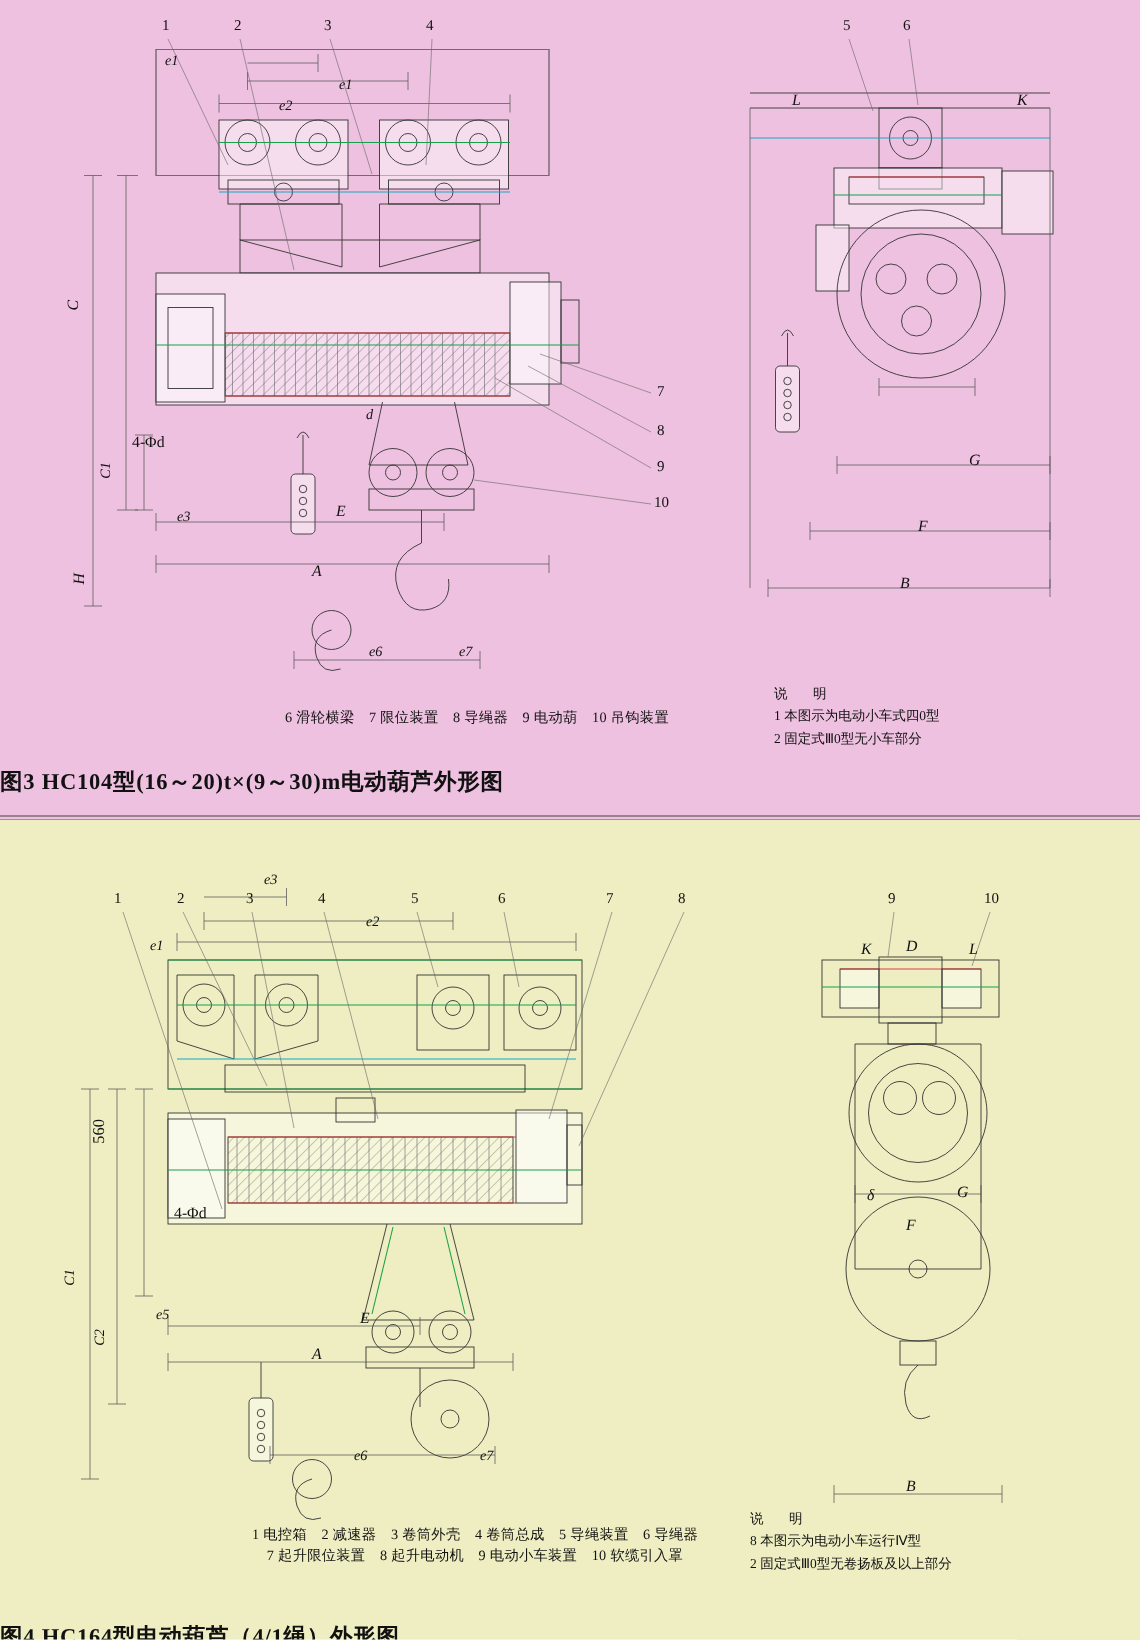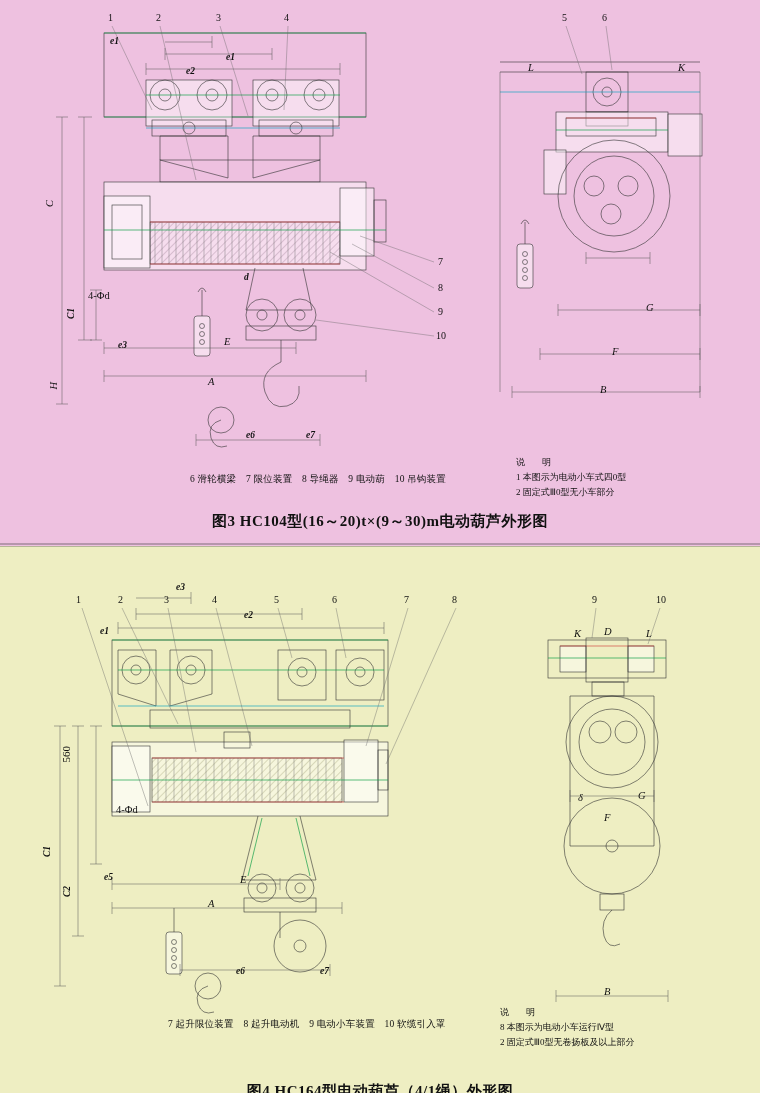--- a/index.html
+++ b/index.html
@@ -11,21 +11,21 @@
   }
   .page{position:relative;width:760px;height:1093px;}
 
   
   .panel{position:absolute;left:0;width:760px;overflow:hidden;}
   #panel-top{top:0;height:546px;background:#eec1e0;}
   #panel-bottom{top:546px;height:547px;background:#eeeec2;}
 
   
   .caption{
-    position:absolute;left:0;width:760px;text-align:center;
+    position:absolute;left:0;width:760px;
     font-size:15px;font-weight:bold;color:#111;letter-spacing:.5px;
   }
   #caption-top{top:512px;}
   #caption-bottom{top:1062px;margin-top:20px;}
 
   
   .legend{
     position:absolute;font-size:9.5px;color:#111;line-height:1.5;
     letter-spacing:.2px;white-space:nowrap;
   }
@@ -39,21 +39,21 @@
 
   
   .callout{
     position:absolute;font-size:10px;color:#111;font-family:"Liberation Serif",serif;
   }
   
   .dim{
     position:absolute;font-size:10.5px;color:#111;font-style:italic;
     font-family:"Liberation Serif",serif;
   }
-  .dim.sub{font-size:9.5px;font-weight:bold;}
+  .dim.sub{font-size:9.5px;}
   .vert{writing-mode:vertical-rl;transform:rotate(180deg);}
 
   svg{position:absolute;left:0;top:0;}
   .ln{stroke:#333;stroke-width:.6;fill:none;}
   .ln2{stroke:#555;stroke-width:.5;fill:none;}
   .grn{stroke:#15a04a;stroke-width:.7;fill:none;}
   .cyn{stroke:#18a7c0;stroke-width:.7;fill:none;}
   .red{stroke:#cf3030;stroke-width:.6;fill:none;}
   .thin{stroke:#666;stroke-width:.4;fill:none;}
   .fillw{fill:#ffffff;fill-opacity:.45;}
@@ -482,20 +482,21 @@
     <span class="dim" style="left:604px;top:266px">F</span>
     <span class="dim" style="left:638px;top:244px">G</span>
     <span class="dim" style="left:574px;top:82px">K</span>
     <span class="dim" style="left:646px;top:82px">L</span>
     <span class="dim" style="left:604px;top:80px">D</span>
     <span class="dim vert" style="left:60px;top:200px;font-style:normal;font-size:11px">560</span>
     <span class="dim" style="left:116px;top:258px;font-style:normal">4-Φd</span>
     <span class="dim" style="left:578px;top:246px">δ</span>
 
     <div class="legend" id="legend-bottom" style="position:absolute;left:168px;top:471px;">
+      <div>1 电控箱　2 减速器　3 卷筒外壳　4 卷筒总成　5 导绳装置　6 导绳器</div>
       <div>7 起升限位装置　8 起升电动机　9 电动小车装置　10 软缆引入罩</div>
     </div>
 
     <div class="notes" id="notes-bottom" style="position:absolute;left:500px;top:459px;">
       <div class="notes-title">说　明</div>
       <div>8 本图示为电动小车运行Ⅳ型</div>
       <div>2 固定式Ⅲ0型无卷扬板及以上部分</div>
     </div>
   </div>
 

